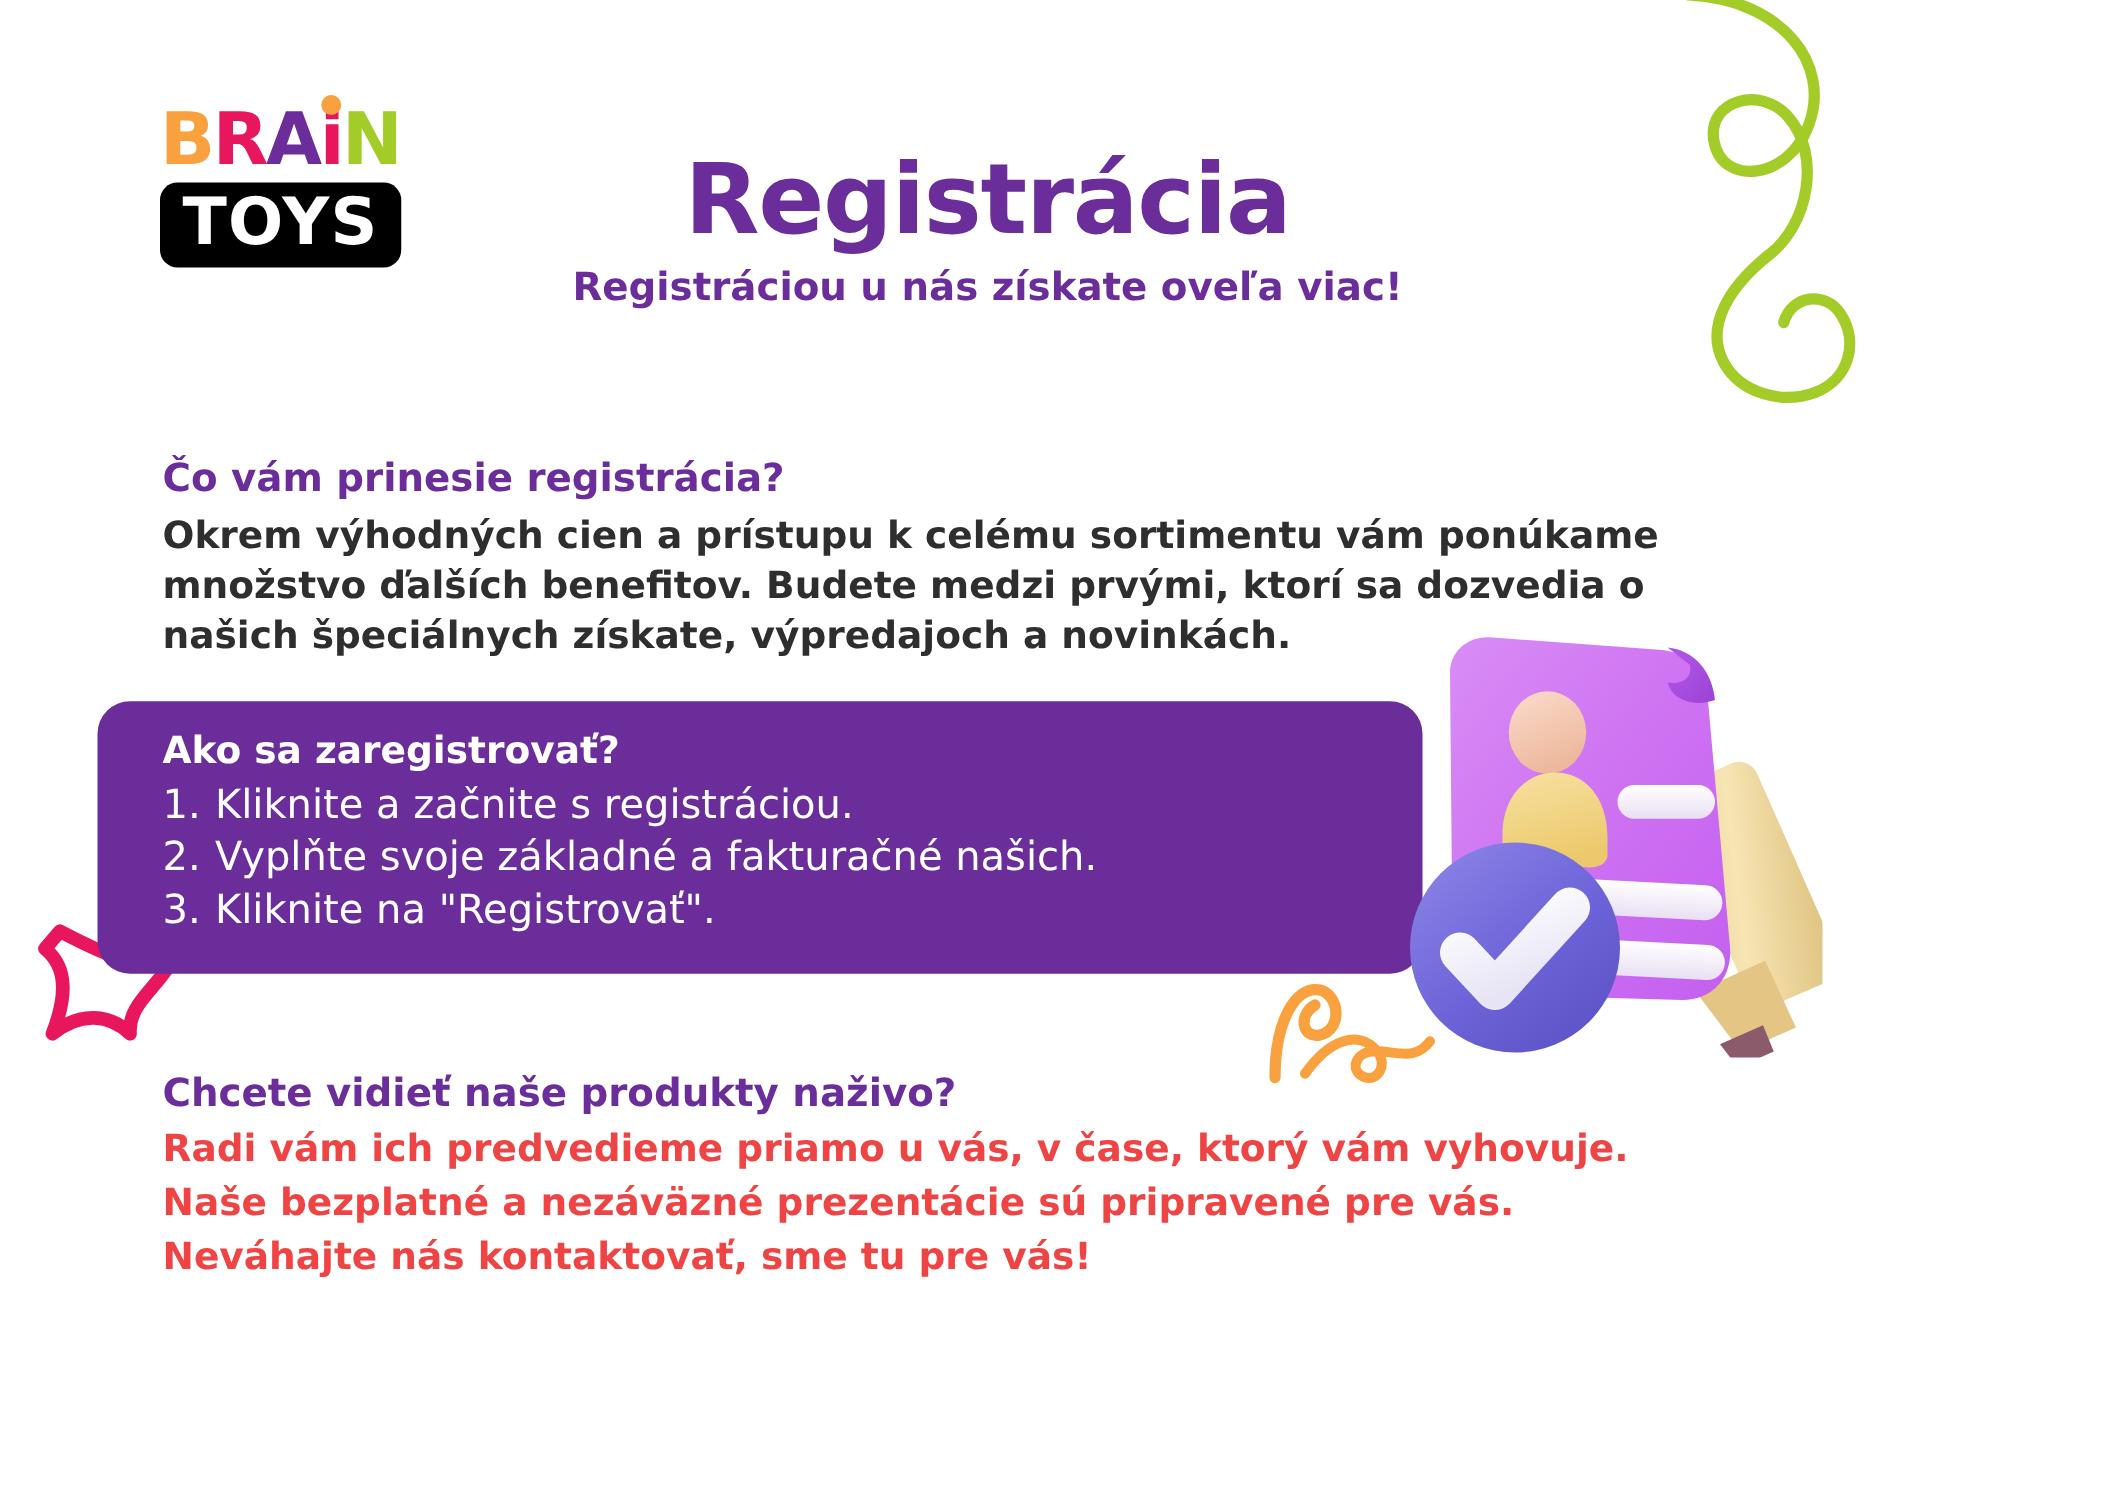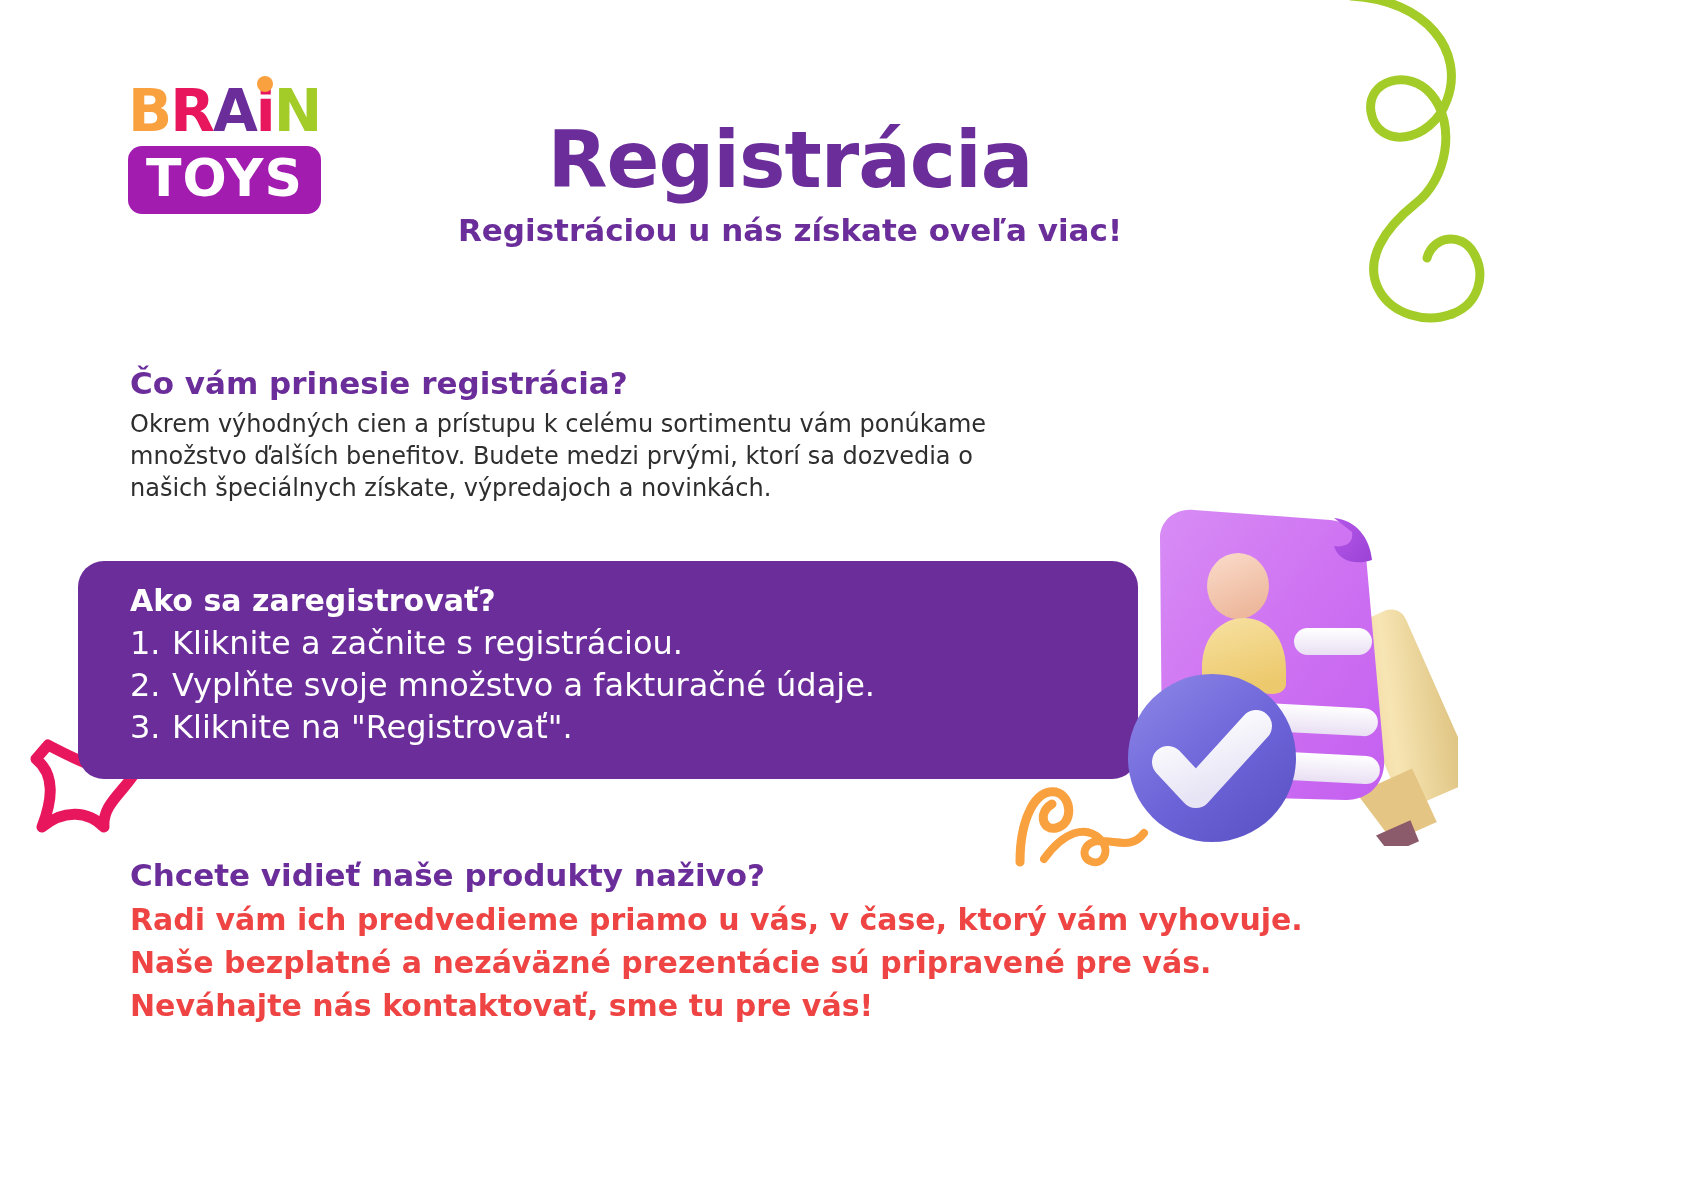--- a/index.html
+++ b/index.html
@@ -108,22 +108,22 @@
   .sec-heading {
     font-family: "DejaVu Sans", sans-serif;
     font-weight: bold;
     font-size: 31px;
     line-height: 1.25;
     color: #6a2d9a;
     margin: 0 0 6px 0;
   }
   .sec-para {
     font-family: "DejaVu Sans", sans-serif;
-    font-size: 24px;
-    font-weight: 400;
+    font-size: 30px;
+    font-weight: 700;
     line-height: 1.33;
     color: #2e2e2e;
     margin: 0;
   }
   .sec-para .ln { display: block; }
 
   
   .callout {
     position: absolute;
     left: 78px;
@@ -231,21 +231,21 @@
   <div class="deco deco-orange3">
     <svg viewBox="0 0 110 60" width="110" height="60" fill="none" aria-hidden="true">
       <path d="M4 44 C24 16 46 10 60 24 C72 36 62 52 50 46 C40 41 44 26 60 26 C78 26 92 34 104 18" stroke="#f9a03f" stroke-width="8" stroke-linecap="round" fill="none"></path>
     </svg>
   </div>
 
   <div class="logo">
     <div class="logo-brain">
       <span style="color:#f9a03f">B</span><span style="color:#e8175d">R</span><span style="color:#6a2d9a">A</span><span class="lgo-i"><span style="color:#e8175d">i</span><span class="dot" style="background:#f9a03f"></span></span><span style="color:#a3cc29">N</span>
     </div>
-    <div class="logo-toys-wrap" style="background:#a21caf">
+    <div class="logo-toys-wrap" style="background:#000000">
       <div class="logo-toys">TOYS</div>
     </div>
   </div>
 
   <div class="header-block">
     <h1 class="page-title">Registrácia</h1>
     <p class="page-subtitle">Registráciou u nás získate oveľa viac!</p>
   </div>
 
   <div class="section-benefits">
@@ -260,21 +260,21 @@
   <div class="callout">
     <div class="callout-inner">
       <div class="callout-title">Ako sa zaregistrovať?</div>
       <ol class="callout-list">
         <li>
           <span class="num">1.</span>
           <span>Kliknite a začnite s registráciou.</span>
         </li>
         <li>
           <span class="num">2.</span>
-          <span>Vyplňte svoje množstvo a fakturačné údaje.</span>
+          <span>Vyplňte svoje základné a fakturačné našich.</span>
         </li>
         <li>
           <span class="num">3.</span>
           <span>Kliknite na "Registrovať".</span>
         </li>
       </ol>
     </div>
   </div>
 
   <div class="illus">

